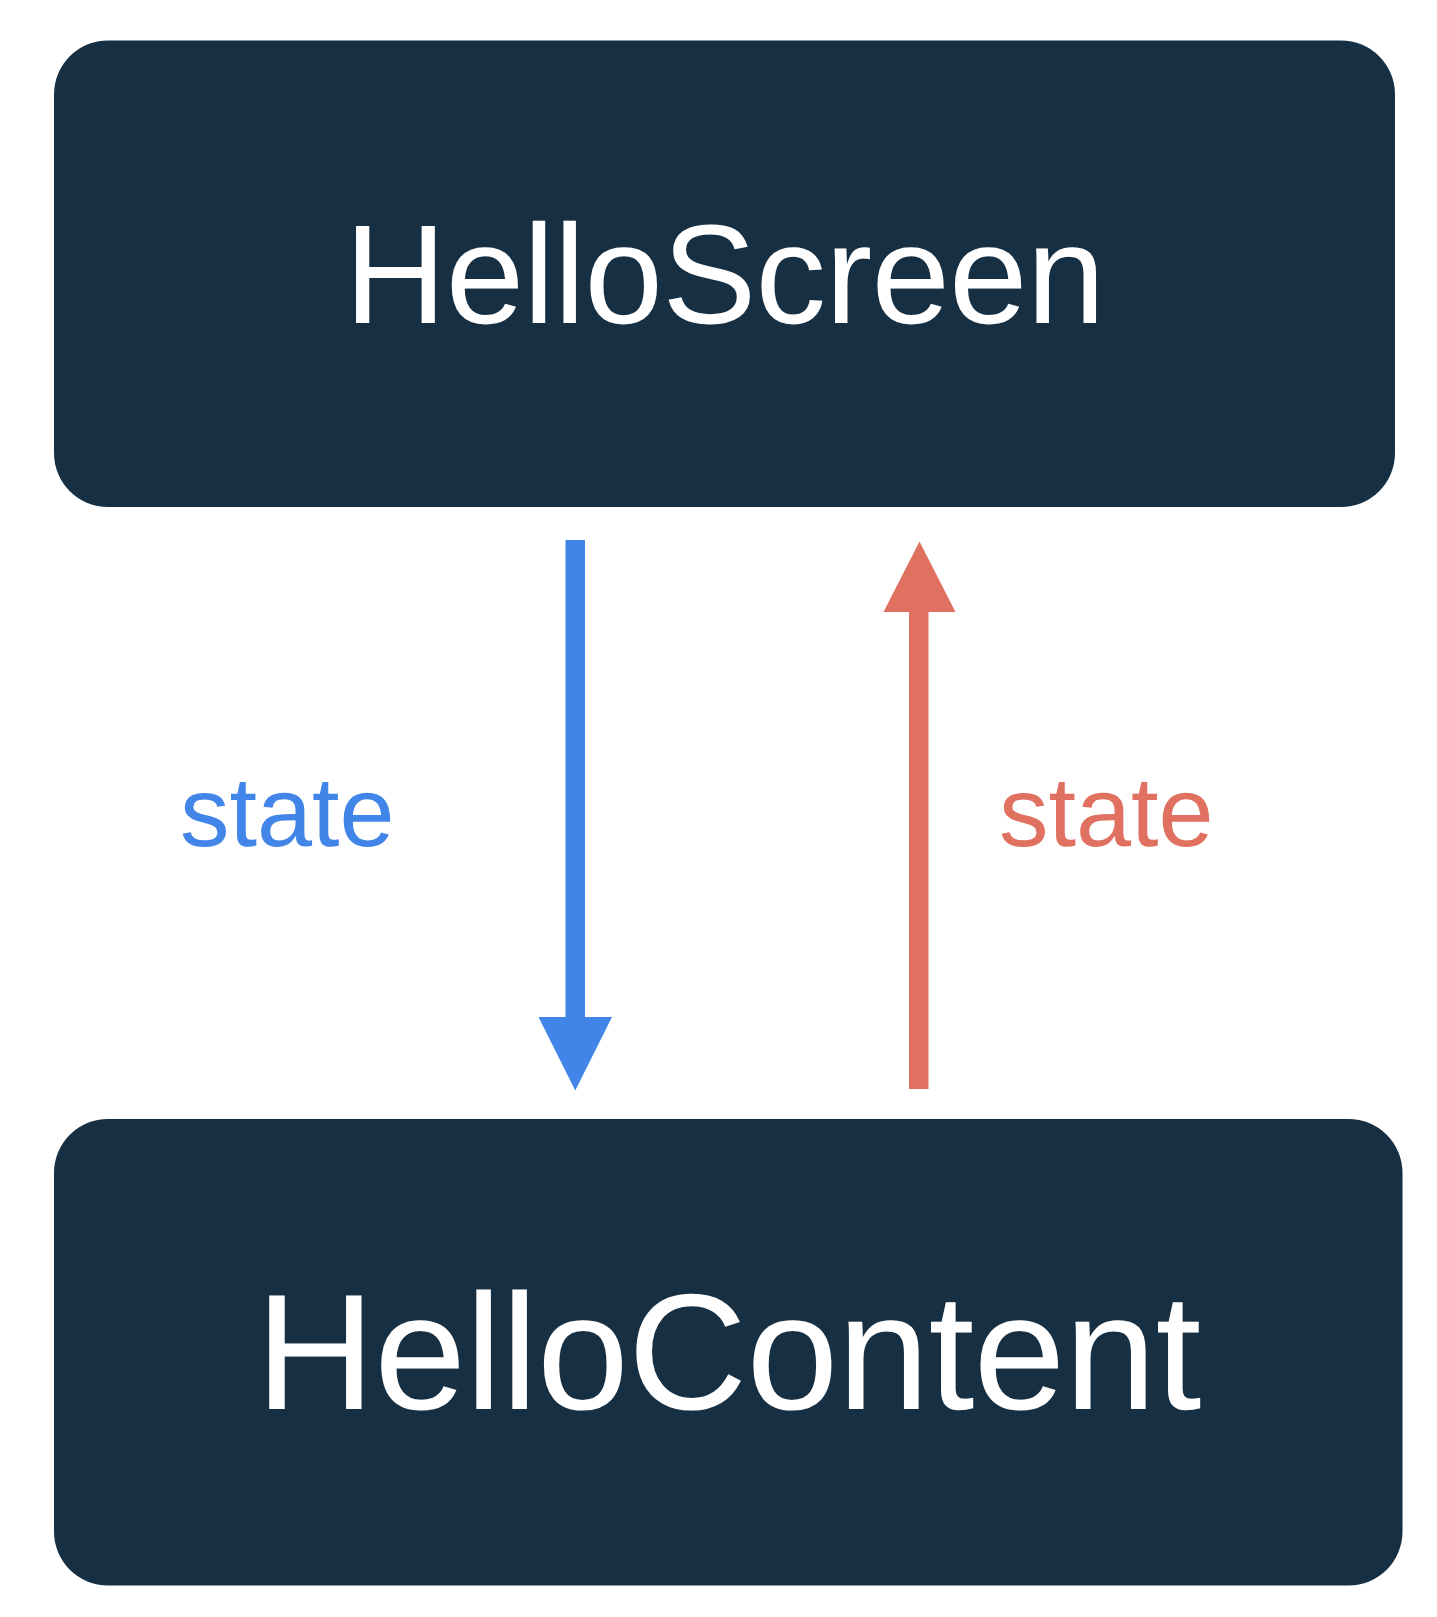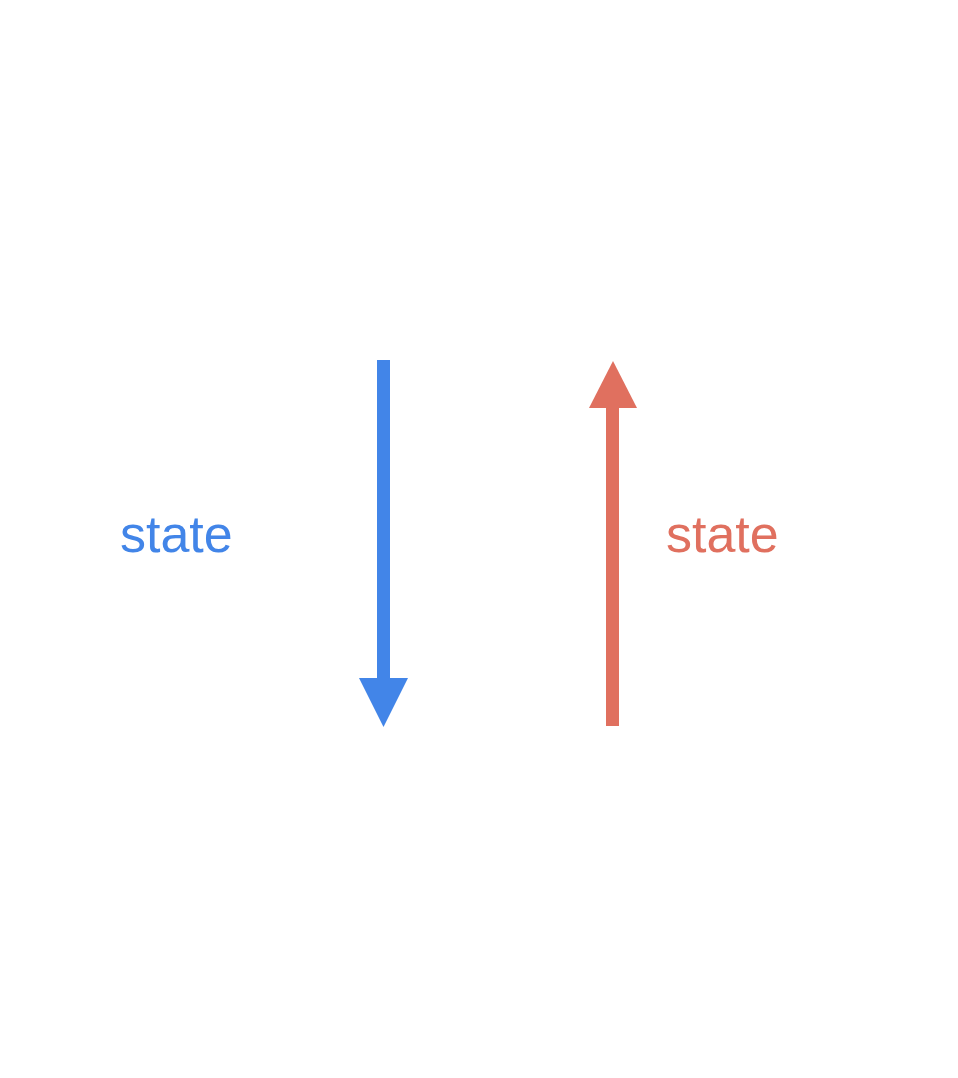--- a/index.html
+++ b/index.html
@@ -57,50 +57,56 @@
     left: 0;
     top: 0;
     width: 958px;
     height: 1078px;
     pointer-events: none;
   }
   .edge-label {
     position: absolute;
     font-family: "Liberation Sans", sans-serif;
     font-weight: 400;
-    font-size: 52px;
+    font-size: 66px;
     line-height: 1;
     white-space: nowrap;
   }
   #edge-label-state {
     left: 120px;
     top: 508px;
     color: #4285E8;
   }
   #edge-label-event {
     left: 666px;
     top: 508px;
     color: #E0705F;
   }
 </style>
 </head>
 <body>
 
 <div id="diagram-canvas">
 
+  <div class="node-box" id="node-hello-screen">
+    <span class="node-label">HelloScreen</span>
+  </div>
 
   <svg class="arrow-svg" viewBox="0 0 958 1078">
     <g>
       <rect x="377" y="360" width="13" height="320" fill="#4285E8"></rect>
       <polygon points="359,678 408,678 383.5,727" fill="#4285E8"></polygon>
     </g>
     <g>
       <rect x="606" y="406" width="13" height="320" fill="#E0705F"></rect>
       <polygon points="589,408 637,408 613,361" fill="#E0705F"></polygon>
     </g>
   </svg>
 
   <div class="edge-label" id="edge-label-state">state</div>
 
   <div class="edge-label" id="edge-label-event">state</div>
 
+  <div class="node-box" id="node-hello-content">
+    <span class="node-label">HelloContent</span>
+  </div>
 
 </div>
 
 </body></html>

